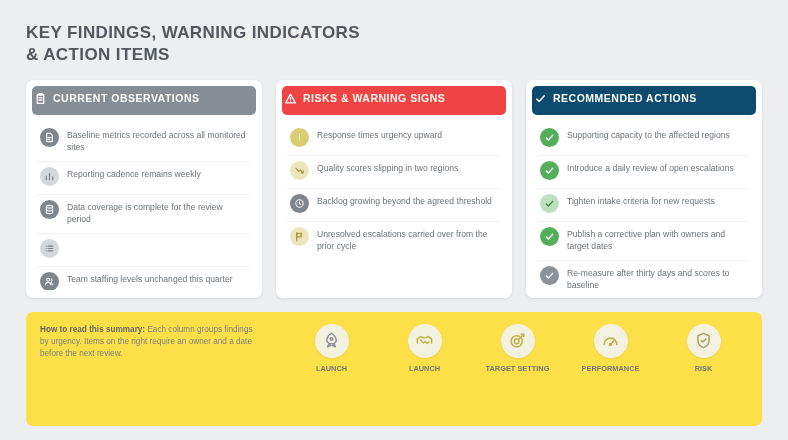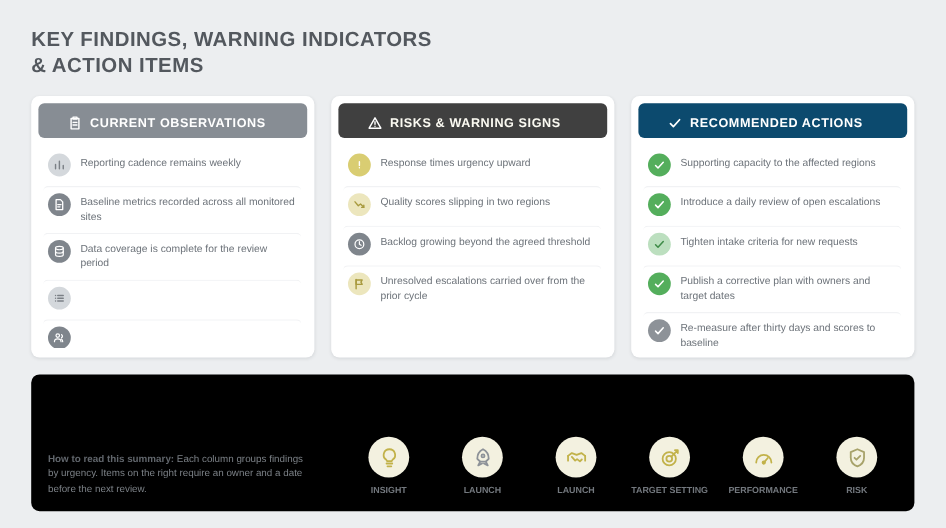--- a/index.html
+++ b/index.html
@@ -55,42 +55,42 @@
     border-radius: 7px;
     box-shadow: 0 1px 3px rgba(30,35,45,0.10);
     display: flex;
     flex-direction: column;
     overflow: hidden;
     box-sizing: border-box;
     padding: 6px 6px 8px 6px;
   }
   .card-header {
     border-radius: 5px;
-    padding: 6px 24px;
+    padding: 6px 2px;
     font-size: 10.5px;
     font-weight: bold;
     letter-spacing: 0.5px;
     color: #ffffff;
     display: flex;
-    align-items: flex-end;
+    align-items: flex-start;
     gap: 6px;
     flex: 0 0 auto;
     min-height: 17px;
   }
   .card-header .hdr-icon {
     width: 13px;
     height: 13px;
     flex: 0 0 auto;
     display: inline-flex;
     align-items: center;
     justify-content: center;
   }
   .card-header .hdr-icon svg { display: block; }
   .card-neutral .card-header { background: #878d94; }
-  .card-caution .card-header { background: #404040; color: #fbfaf2; }
+  .card-caution .card-header { background: #ef4444; color: #fbfaf2; }
   .card-positive .card-header { background: #0c4a6e; }
 
   .card-body {
     padding: 8px 5px 0 4px;
     display: flex;
     flex-direction: column;
     gap: 3px;
     flex: 1 1 auto;
     overflow: hidden;
   }
@@ -127,25 +127,25 @@
   .item-text {
     font-size: 8.6px;
     line-height: 1.42;
     color: #6c7279;
     padding-top: 2px;
   }
 
   
   .footer {
     margin-top: 14px;
-    background: #000000;
+    background: #fde047;
     border-radius: 7px;
     flex: 1 1 auto;
     display: flex;
-    align-items: flex-end;
+    align-items: flex-start;
     padding: 12px 14px;
     box-sizing: border-box;
     gap: 12px;
     min-height: 0;
   }
   .footer-note {
     width: 222px;
     flex: 0 0 auto;
     font-size: 8.2px;
     line-height: 1.5;
@@ -215,36 +215,36 @@
             <path d="M9 3h6v3H9z"></path>
               <path d="M6 5h12v16H6z"></path>
               <path d="M9 11h6M9 15h6"></path>
           </svg>
         </span>
         <span>CURRENT OBSERVATIONS</span>
       </div>
       <div class="card-body">
 
         <div class="item">
+          <span class="bullet">
+            <svg width="11" height="11" viewBox="0 0 24 24" fill="none" stroke="#ffffff" stroke-width="2.4" stroke-linecap="round" stroke-linejoin="round">
+              <path d="M6 3h8l4 4v14H6z"></path>
+                <path d="M9 12h6M9 16h4"></path>
+            </svg>
+          </span>
+          <span class="item-text">Baseline metrics recorded across all monitored sites</span>
+        </div>
+
+        <div class="item">
           <span class="bullet soft">
             <svg width="11" height="11" viewBox="0 0 24 24" fill="none" stroke="#7b8086" stroke-width="2.6" stroke-linecap="round" stroke-linejoin="round">
               <path d="M5 19V11M12 19V5M19 19v-6"></path>
             </svg>
           </span>
           <span class="item-text">Reporting cadence remains weekly</span>
-        </div>
-
-        <div class="item">
-          <span class="bullet">
-            <svg width="11" height="11" viewBox="0 0 24 24" fill="none" stroke="#ffffff" stroke-width="2.4" stroke-linecap="round" stroke-linejoin="round">
-              <path d="M6 3h8l4 4v14H6z"></path>
-                <path d="M9 12h6M9 16h4"></path>
-            </svg>
-          </span>
-          <span class="item-text">Baseline metrics recorded across all monitored sites</span>
         </div>
 
         <div class="item">
           <span class="bullet">
             <svg width="11" height="11" viewBox="0 0 24 24" fill="none" stroke="#ffffff" stroke-width="2.2" stroke-linecap="round" stroke-linejoin="round">
               <ellipse cx="12" cy="6" rx="7" ry="3"></ellipse>
                 <path d="M5 6v12c0 1.7 3.1 3 7 3s7-1.3 7-3V6"></path>
                 <path d="M5 12c0 1.7 3.1 3 7 3s7-1.3 7-3"></path>
             </svg>
           </span>
@@ -260,20 +260,21 @@
         </div>
 
         <div class="item">
           <span class="bullet">
             <svg width="11" height="11" viewBox="0 0 24 24" fill="none" stroke="#ffffff" stroke-width="2.2" stroke-linecap="round" stroke-linejoin="round">
               <circle cx="9" cy="8" r="3.2"></circle>
                 <path d="M3 19c0-3.3 2.7-5 6-5s6 1.7 6 5"></path>
                 <path d="M16 6.3a3.2 3.2 0 010 5.4M18 19c0-2.4-1-4-2.5-4.7"></path>
             </svg>
           </span>
+          <span class="item-text">Team staffing levels unchanged this quarter</span>
         </div>
 
       </div>
     </div>
 
     <div class="card card-caution">
       <div class="card-header">
         <span class="hdr-icon">
           <svg width="13" height="13" viewBox="0 0 24 24" fill="none" stroke="#ffffff" stroke-width="2.2" stroke-linecap="round" stroke-linejoin="round">
             <path d="M12 4l9 16H3z"></path>
@@ -391,29 +392,20 @@
 
     <div class="footer-note">
       <span class="note-title">How to read this summary:</span>
       <span>Each column groups findings by urgency. Items on the right require an owner and a date before the next review.</span>
     </div>
 
     <div class="footer-divider"></div>
 
     <div class="footer-icons">
 
-      <div class="footer-item">
-        <span class="footer-circle">
-          <svg width="19" height="19" viewBox="0 0 24 24" fill="none" stroke="#c2b24a" stroke-width="1.9" stroke-linecap="round" stroke-linejoin="round">
-            <path d="M9 18h6M10 21h4"></path>
-              <path d="M12 3a6 6 0 00-3.5 10.9c.6.5.9 1 1 1.6h5c.1-.6.4-1.1 1-1.6A6 6 0 0012 3z"></path>
-          </svg>
-        </span>
-        <span class="footer-label">INSIGHT</span>
-      </div>
 
       <div class="footer-item">
         <span class="footer-circle">
           <svg width="19" height="19" viewBox="0 0 24 24" fill="none" stroke="#8d9298" stroke-width="1.9" stroke-linecap="round" stroke-linejoin="round">
             <path d="M12 3c4 2 6 6 6 10l-3 3H9l-3-3c0-4 2-8 6-10z"></path>
               <path d="M9 16l-2 4 4-2M15 16l2 4-4-2"></path>
               <circle cx="12" cy="10" r="1.6"></circle>
           </svg>
         </span>
         <span class="footer-label">LAUNCH</span>

